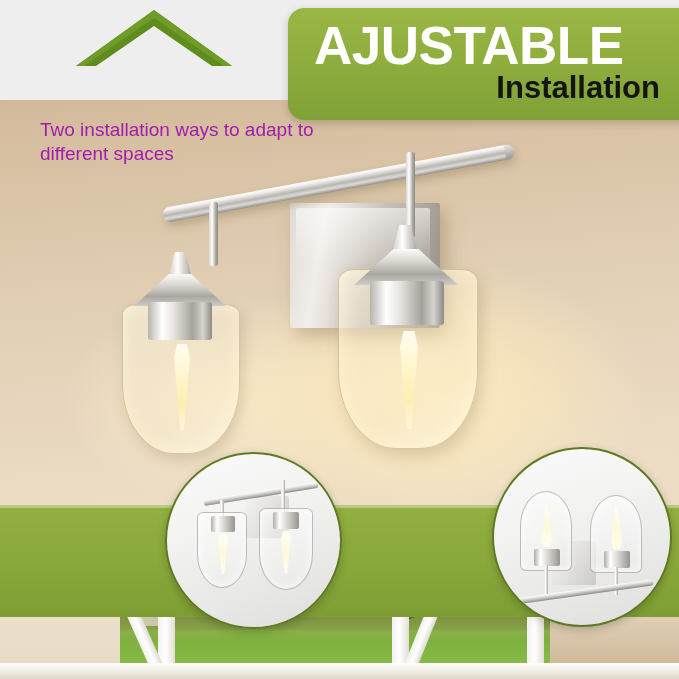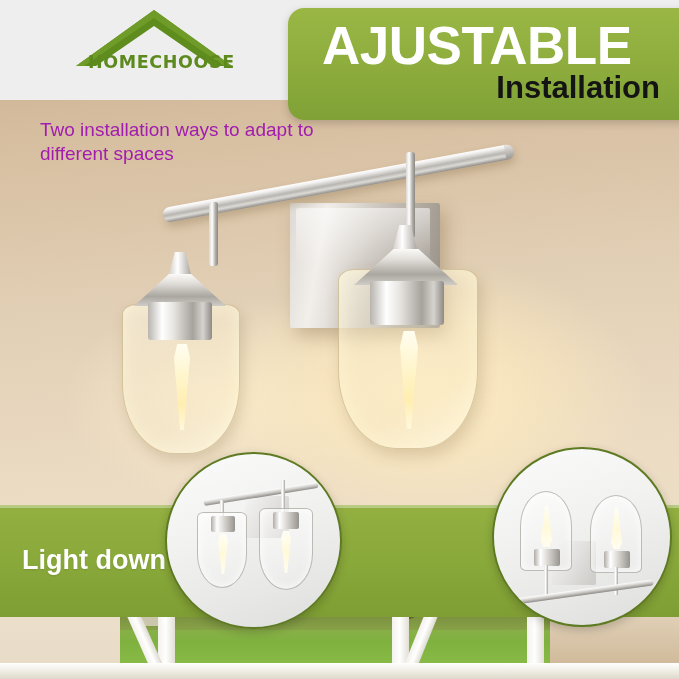--- a/index.html
+++ b/index.html
@@ -172,21 +172,20 @@
     position:absolute; left:288px; top:8px; width:400px; height:112px;
     background:linear-gradient(180deg,#9ab745 0%, #8fae3e 45%, #7fa136 100%);
     border-radius:16px 0 0 16px;
     box-shadow:0 3px 9px rgba(0,0,0,.18);
   }
   .banner .line1 {
     position:absolute; left:26px; top:10px; right:9px;
     color:#ffffff; font-size:53px; font-weight:bold; line-height:1.05;
     letter-spacing:-.5px; white-space:nowrap;
     font-family:"Liberation Sans","DejaVu Sans",sans-serif;
-    margin-left:8px;
   }
   .banner .line2 {
     position:absolute; right:28px; top:64px;
     color:#141414; font-size:31px; font-weight:bold; line-height:1.05;
     white-space:nowrap;
     font-family:"Liberation Sans","DejaVu Sans",sans-serif;
   }
 
   
   .subtitle {
@@ -307,33 +306,31 @@
   </div>
 
   <div class="header-band">
     <div class="logo">
       <span>
         <svg width="170" height="60" viewBox="0 0 170 60" aria-hidden="true">
           <polygon points="82,2 160,58 140,58 82,18 24,58 4,58" fill="#5f8d1d"></polygon>
           <polygon points="82,2 160,58 152,58 82,10 12,58 4,58" fill="#6f9c28"></polygon>
         </svg>
       </span>
-      <div class="logo-word">HOMECHOOSE</div>
     </div>
   </div>
 
   <div class="banner">
     <div class="line1">AJUSTABLE</div>
     <div class="line2">Installation</div>
   </div>
 
   <div class="subtitle">Two installation ways to adapt to different spaces</div>
 
   <div class="label-band">
-    <div class="txt down">Light down</div>
   </div>
   <div class="band-edge-top"></div>
 
   <div class="circle left">
     <div class="mini">
       <div class="mplate" style="left:78px; top:42px; width:44px; height:42px;"></div>
       <div class="mbar" style="left:36px; top:37px; width:116px; transform:rotate(-9deg);"></div>
       <div class="mstem" style="left:53px; top:46px; height:20px;"></div>
       <div class="mstem" style="left:114px; top:26px; height:36px;"></div>
       <div class="mglass down-shade" style="left:30px; top:58px; width:50px; height:76px;"></div>

